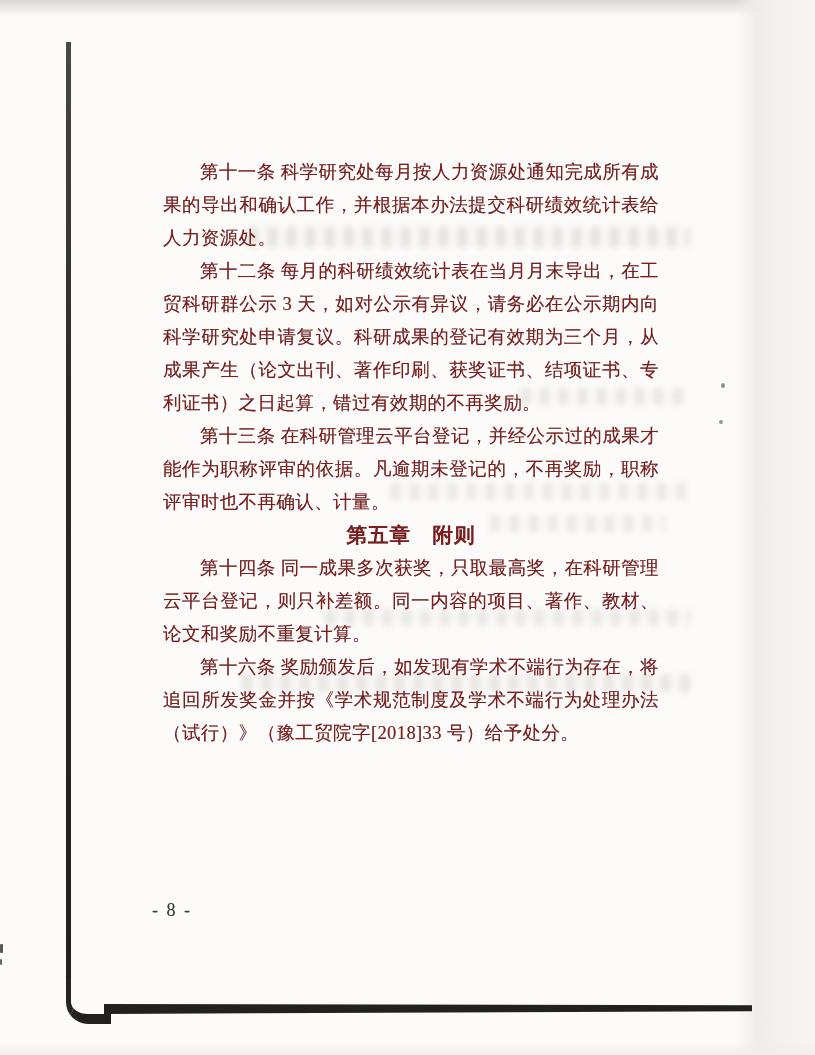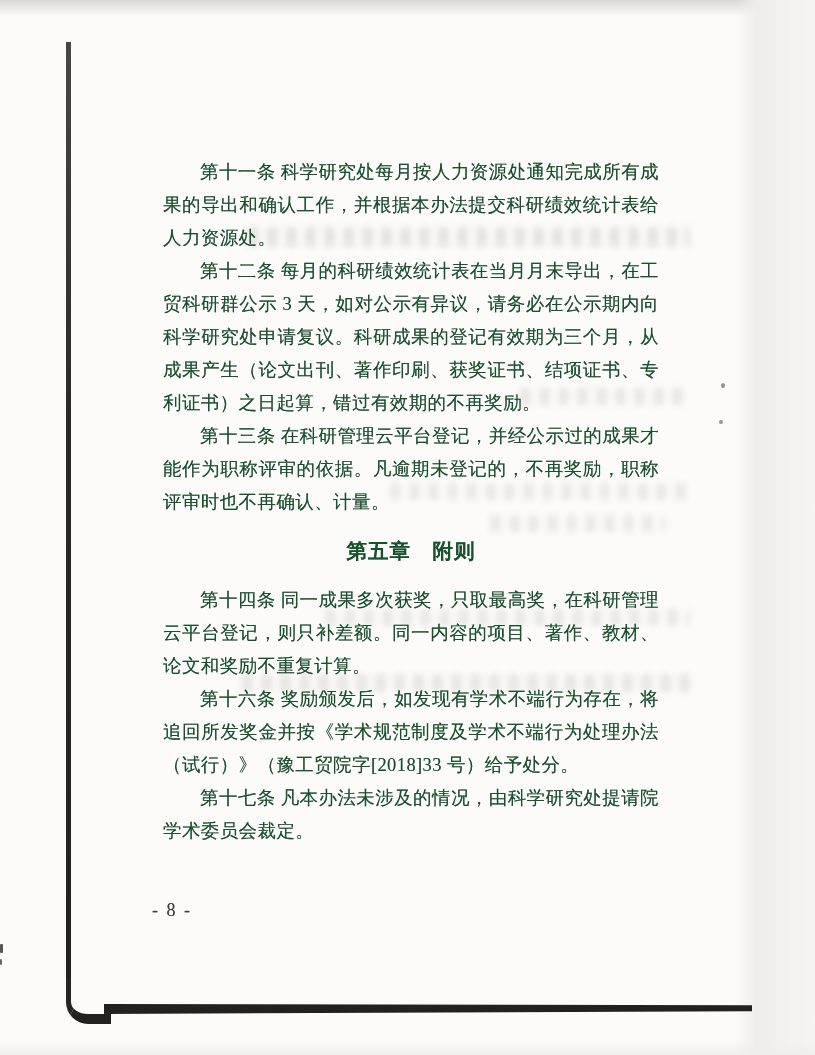--- a/index.html
+++ b/index.html
@@ -42,30 +42,30 @@
     border-bottom-left-radius: 22px;
   }
   .hband {
     position: absolute; left: 104px; top: 1004px; width: 648px; height: 10px;
     background: #232120;
     clip-path: polygon(0 0, 100% 12%, 100% 72%, 0 100%);
   }
   
   .content {
     position: absolute; left: 163px; top: 156px; width: 496px;
-    color: #14532d;
+    color: #7f1d1d;
     font-size: 18.5px;
     line-height: 33px;
     letter-spacing: 0.4px;
     text-align: justify;
     text-shadow: 0 0 0.6px rgba(51,48,44,0.55);
   }
   .content p { margin: 0; text-indent: 2em; }
   .chapter {
-    margin: 16px;
+    margin: 0;
     font-size: 20.5px;
     font-weight: bold;
     text-align: center;
     text-indent: 0;
     line-height: 33px;
     letter-spacing: 1px;
   }
   .pagenum {
     position: absolute; left: 152px; top: 900px;
     color: #3c3936;
@@ -106,18 +106,17 @@
   <div class="speck" style="left:0; top:944px; width:3px; height:9px; background:#5a5853; border-radius:1px;"></div>
   <div class="speck" style="left:0; top:959px; width:2px; height:6px; background:#6a6862; border-radius:1px;"></div>
 
   <div class="content">
     <p>第十一条 科学研究处每月按人力资源处通知完成所有成果的导出和确认工作，并根据本办法提交科研绩效统计表给人力资源处。</p>
     <p>第十二条 每月的科研绩效统计表在当月月末导出，在工贸科研群公示 3 天，如对公示有异议，请务必在公示期内向科学研究处申请复议。科研成果的登记有效期为三个月，从成果产生（论文出刊、著作印刷、获奖证书、结项证书、专利证书）之日起算，错过有效期的不再奖励。</p>
     <p>第十三条 在科研管理云平台登记，并经公示过的成果才能作为职称评审的依据。凡逾期未登记的，不再奖励，职称评审时也不再确认、计量。</p>
     <h2 class="chapter">第五章　附则</h2>
     <p>第十四条 同一成果多次获奖，只取最高奖，在科研管理云平台登记，则只补差额。同一内容的项目、著作、教材、论文和奖励不重复计算。</p>
     <p>第十六条 奖励颁发后，如发现有学术不端行为存在，将追回所发奖金并按《学术规范制度及学术不端行为处理办法（试行）》（豫工贸院字[2018]33 号）给予处分。</p>
-    <p>第十七条 凡本办法未涉及的情况，由科学研究处提请院学术委员会裁定。</p>
   </div>
 
   <div class="pagenum">- 8 -</div>
 
 </div>
 
 </body></html>

